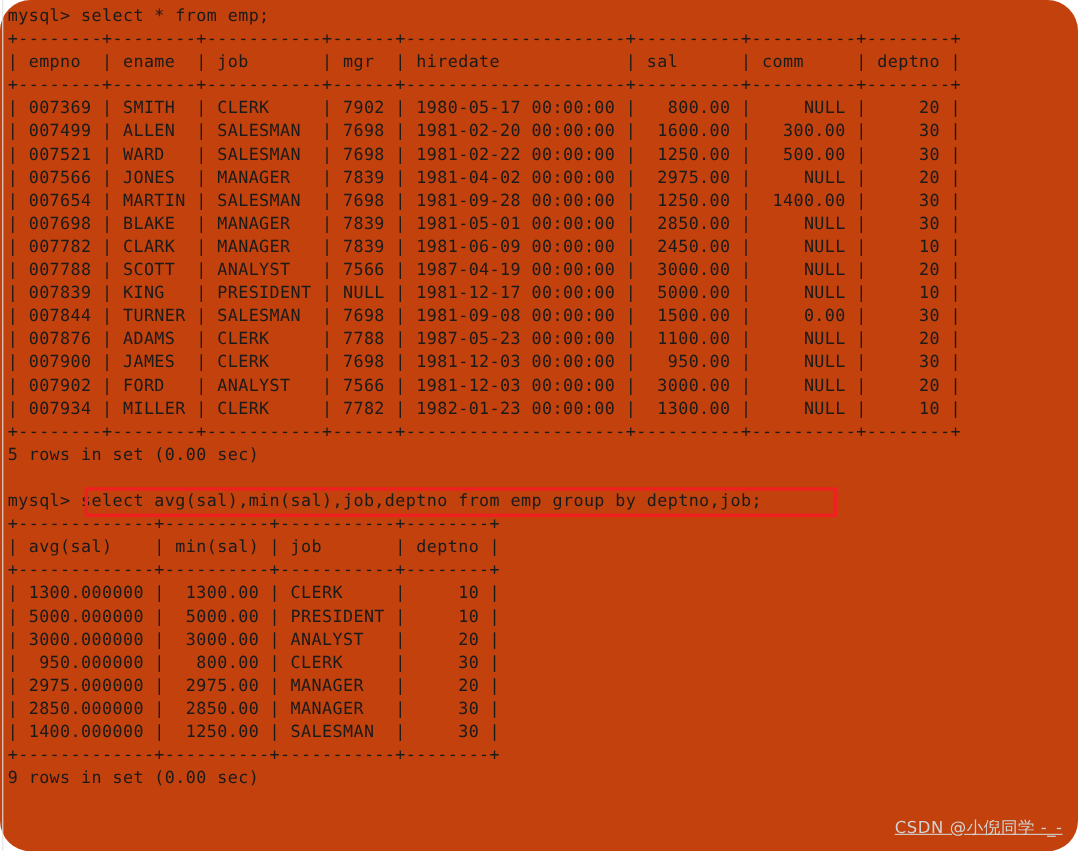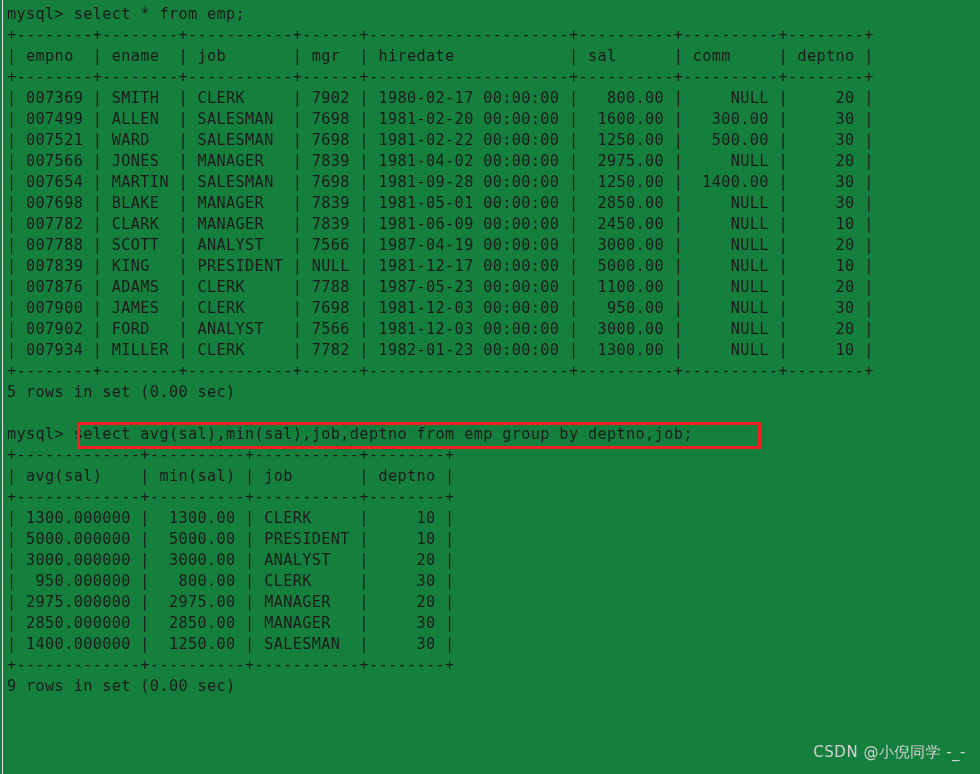--- a/index.html
+++ b/index.html
@@ -12,22 +12,23 @@
     width: 980px;
     height: 774px;
     overflow: hidden;
     font-family: "DejaVu Sans Mono", "Liberation Mono", monospace;
   }
 
   #terminal {
     position: relative;
     width: 980px;
     height: 774px;
-    background: #15803d;
+    background: #c2410c;
     box-sizing: border-box;
+    border-radius: 28px;
   }
 
   
   .left-rule {
     position: absolute;
     left: 2px;
     top: 0;
     width: 1px;
     height: 774px;
     background: #e2e2e2;
@@ -76,44 +77,46 @@
 
   .watermark {
     position: absolute;
     right: 14px;
     bottom: 12px;
     font-family: "DejaVu Sans", "Liberation Sans", sans-serif;
     font-size: 15px;
     color: #d2d2d2;
     letter-spacing: 0.5px;
     user-select: none;
+    text-decoration: underline;
   }
 </style>
 </head>
 <body>
 
 <div id="terminal">
 
   <div class="left-rule"></div>
 
   <div class="console">
 
     <pre class="line">mysql&gt; select * from emp;</pre>
     <pre class="line rule-line">+--------+--------+-----------+------+---------------------+----------+----------+--------+</pre>
     <pre class="line">| empno  | ename  | job       | mgr  | hiredate            | sal      | comm     | deptno |</pre>
     <pre class="line rule-line">+--------+--------+-----------+------+---------------------+----------+----------+--------+</pre>
-    <pre class="line">| 007369 | SMITH  | CLERK     | 7902 | 1980-02-17 00:00:00 |   800.00 |     NULL |     20 |</pre>
+    <pre class="line">| 007369 | SMITH  | CLERK     | 7902 | 1980-05-17 00:00:00 |   800.00 |     NULL |     20 |</pre>
     <pre class="line">| 007499 | ALLEN  | SALESMAN  | 7698 | 1981-02-20 00:00:00 |  1600.00 |   300.00 |     30 |</pre>
     <pre class="line">| 007521 | WARD   | SALESMAN  | 7698 | 1981-02-22 00:00:00 |  1250.00 |   500.00 |     30 |</pre>
     <pre class="line">| 007566 | JONES  | MANAGER   | 7839 | 1981-04-02 00:00:00 |  2975.00 |     NULL |     20 |</pre>
     <pre class="line">| 007654 | MARTIN | SALESMAN  | 7698 | 1981-09-28 00:00:00 |  1250.00 |  1400.00 |     30 |</pre>
     <pre class="line">| 007698 | BLAKE  | MANAGER   | 7839 | 1981-05-01 00:00:00 |  2850.00 |     NULL |     30 |</pre>
     <pre class="line">| 007782 | CLARK  | MANAGER   | 7839 | 1981-06-09 00:00:00 |  2450.00 |     NULL |     10 |</pre>
     <pre class="line">| 007788 | SCOTT  | ANALYST   | 7566 | 1987-04-19 00:00:00 |  3000.00 |     NULL |     20 |</pre>
     <pre class="line">| 007839 | KING   | PRESIDENT | NULL | 1981-12-17 00:00:00 |  5000.00 |     NULL |     10 |</pre>
+    <pre class="line">| 007844 | TURNER | SALESMAN  | 7698 | 1981-09-08 00:00:00 |  1500.00 |     0.00 |     30 |</pre>
     <pre class="line">| 007876 | ADAMS  | CLERK     | 7788 | 1987-05-23 00:00:00 |  1100.00 |     NULL |     20 |</pre>
     <pre class="line">| 007900 | JAMES  | CLERK     | 7698 | 1981-12-03 00:00:00 |   950.00 |     NULL |     30 |</pre>
     <pre class="line">| 007902 | FORD   | ANALYST   | 7566 | 1981-12-03 00:00:00 |  3000.00 |     NULL |     20 |</pre>
     <pre class="line">| 007934 | MILLER | CLERK     | 7782 | 1982-01-23 00:00:00 |  1300.00 |     NULL |     10 |</pre>
     <pre class="line rule-line">+--------+--------+-----------+------+---------------------+----------+----------+--------+</pre>
     <pre class="line">5 rows in set (0.00 sec)</pre>
 
     <pre class="line blank"> </pre>
 
     <div class="prompt-row">

